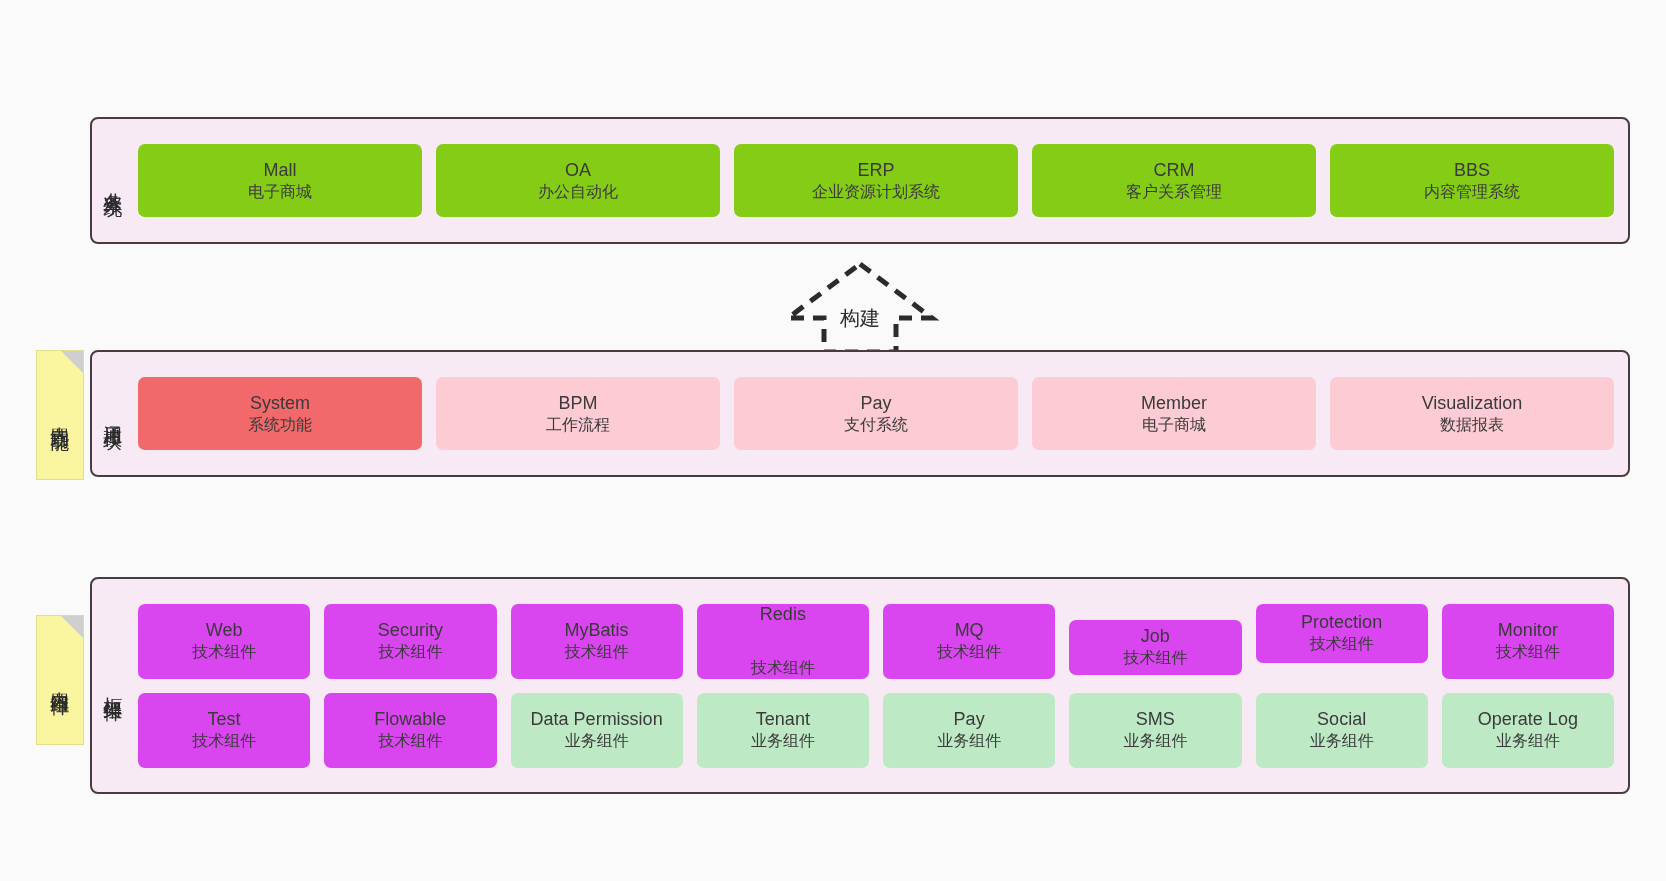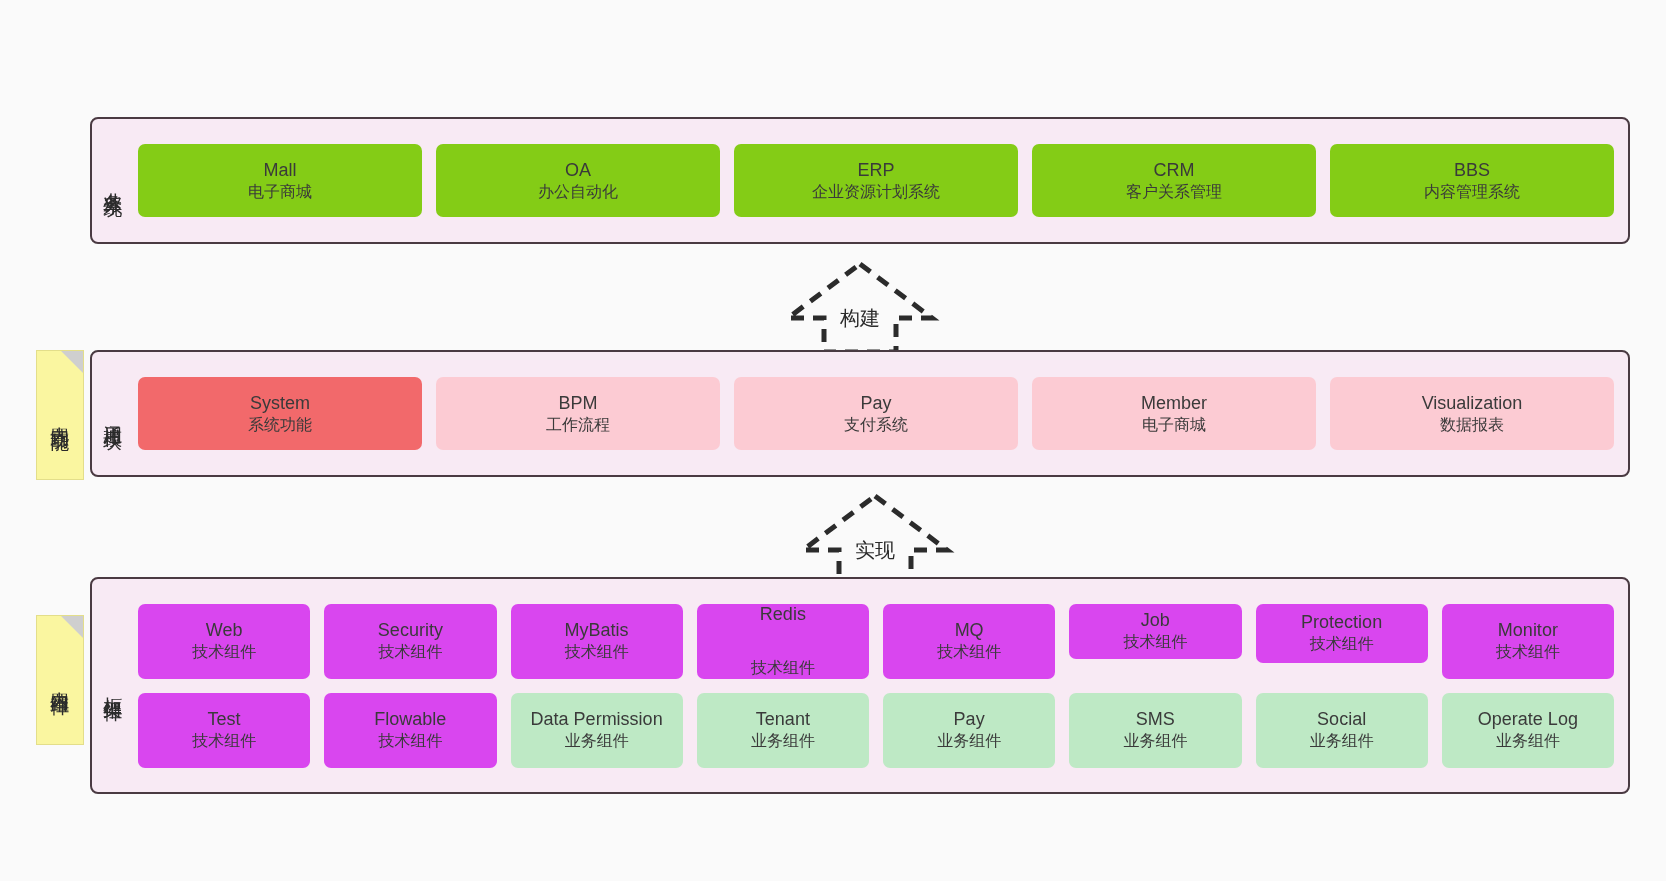--- a/index.html
+++ b/index.html
@@ -189,26 +189,20 @@
           <span class="cell-sub">电子商城</span>
         </div>
         <div class="cell c-pink" style="height:73px;">
           <span class="cell-title">Visualization</span>
           <span class="cell-sub">数据报表</span>
         </div>
       </div>
     </div>
   </div>
 
-  <div class="arrow" style="left:795px; top:490px;">
-    <svg viewBox="0 0 160 98" preserveAspectRatio="none" aria-hidden="true">
-      <path d="M80 6 L152 60 L116 60 L116 94 L44 94 L44 60 L8 60 Z" fill="none" stroke="#2b2b2b" stroke-width="5" stroke-dasharray="13 9" stroke-linejoin="miter"></path>
-    </svg>
-    <span class="arrow-label">实现</span>
-  </div>
 
   <div class="note" style="left:36px; top:615px; width:48px; height:130px;">
     <span>内置组件</span>
   </div>
   <div class="band" style="left:90px; top:577px; width:1540px; height:217px;">
     <div class="band-label">框架组件</div>
     <div class="band-body">
 
       <div class="row">
         <div class="cell c-green" style="height:75px;">
@@ -224,21 +218,21 @@
           <span class="cell-sub">技术组件</span>
         </div>
         <div class="cell c-green" style="height:75px;gap:32px;">
           <span class="cell-title">Redis</span>
           <span class="cell-sub">技术组件</span>
         </div>
         <div class="cell c-green" style="height:75px;">
           <span class="cell-title">MQ</span>
           <span class="cell-sub">技术组件</span>
         </div>
-        <div class="cell c-green" style="height:55px;">
+        <div class="cell c-green" style="height:55px;margin-top:16px;">
           <span class="cell-title">Job</span>
           <span class="cell-sub">技术组件</span>
         </div>
         <div class="cell c-green" style="height:59px;">
           <span class="cell-title">Protection</span>
           <span class="cell-sub">技术组件</span>
         </div>
         <div class="cell c-green" style="height:75px;">
           <span class="cell-title">Monitor</span>
           <span class="cell-sub">技术组件</span>

